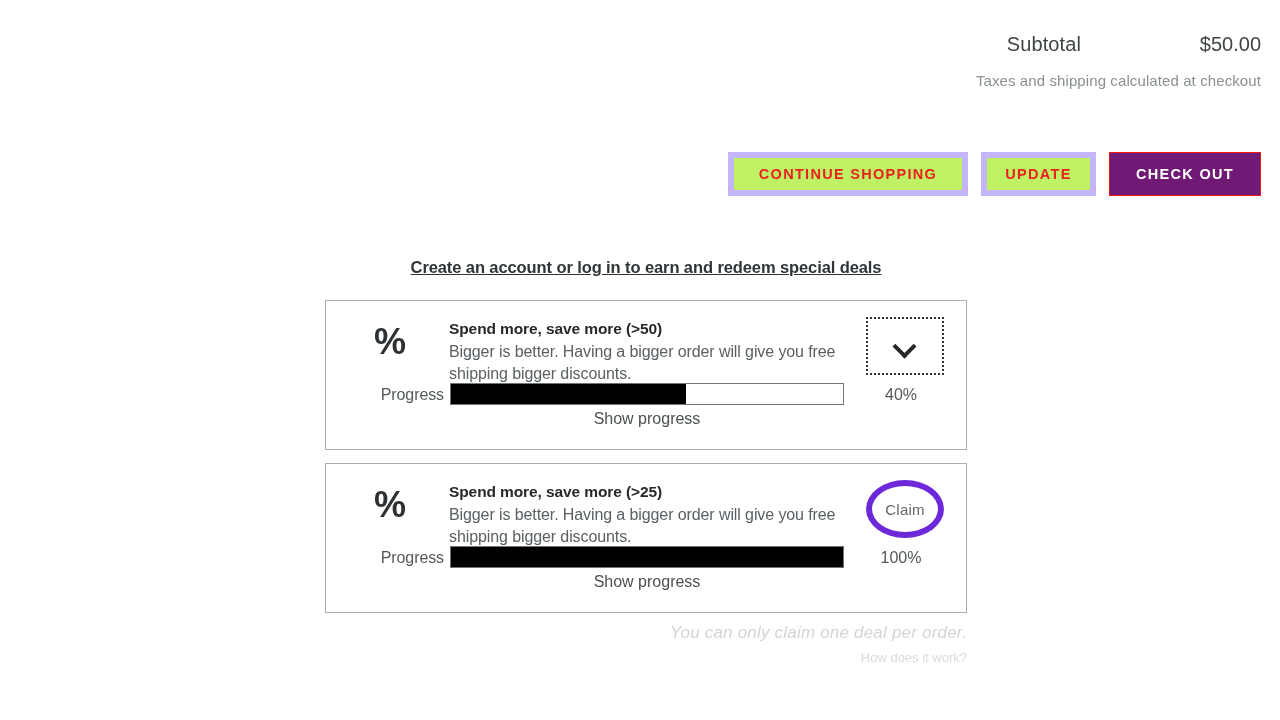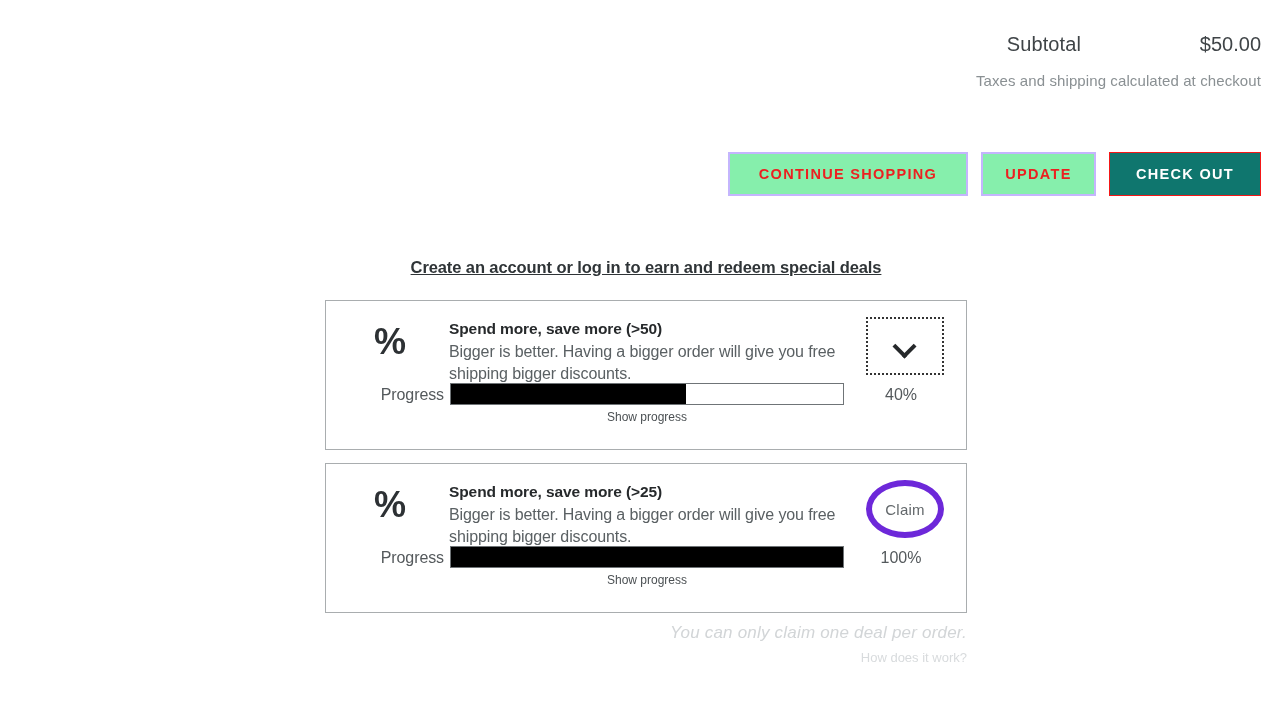--- a/index.html
+++ b/index.html
@@ -66,28 +66,28 @@
     cursor: pointer;
     display: flex;
     align-items: center;
     justify-content: center;
     box-sizing: border-box;
     height: 44px;
     line-height: 1;
     user-select: none;
   }
   .btn-outline {
-    background: #86efac;
+    background: #bef264;
     color: #ec2020;
-    border: 2px solid #c4b5fd;
+    border: 6px solid #c4b5fd;
   }
   .btn-continue { width: 240px; }
   .btn-update { width: 115px; }
   .btn-solid {
-    background: #0f766e;
+    background: #701a75;
     color: #ffffff;
     border: 1px solid #f41717;
     width: 152px;
   }
 
   
   .deals {
     position: absolute;
     top: 258px;
     left: 304px;
@@ -229,21 +229,21 @@
     text-align: center;
     font-size: 16px;
     color: #54595c;
   }
   .show-progress {
     position: absolute;
     left: 124px;
     top: 27px;
     width: 394px;
     text-align: center;
-    font-size: 12px;
+    font-size: 16px;
     color: #4b5053;
     cursor: pointer;
   }
 
   .deals-footer {
     margin-top: 10px;
     text-align: right;
   }
   .footer-note {
     font-size: 17px;

